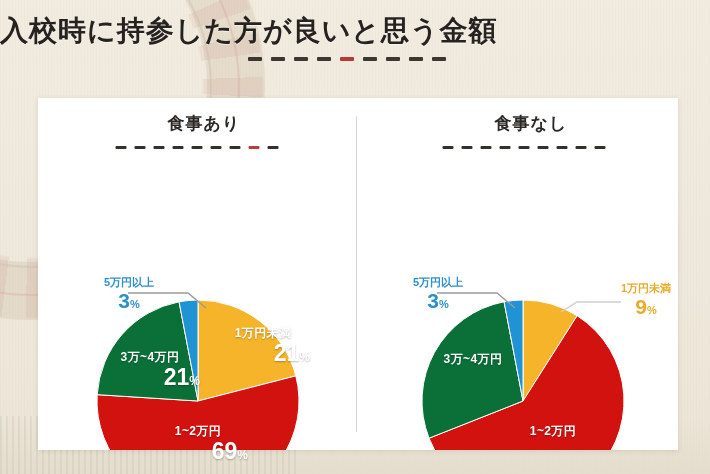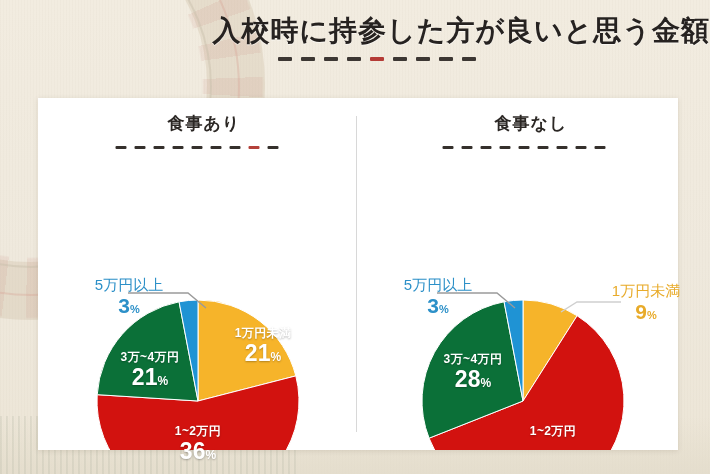--- a/index.html
+++ b/index.html
@@ -57,21 +57,21 @@
   #bg-bottom-band{
     position:absolute;left:0;right:0;bottom:0;height:58px;
     background:linear-gradient(180deg,rgba(232,226,212,.0),rgba(226,219,202,.75));
   }
   #bg-bottom-texture{
     position:absolute;left:0;width:300px;bottom:0;height:58px;
     background:repeating-linear-gradient(90deg, rgba(175,178,160,.22) 0 2px, rgba(0,0,0,0) 2px 6px);
   }
 
   
-  #title-area{position:absolute;left:0;right:0;top:14px;text-align:right;z-index:6;margin-left:43px;}
+  #title-area{position:absolute;left:0;right:16px;top:14px;text-align:left;z-index:6;}
   #page-title{
     font-size:28px;font-weight:700;color:#262220;letter-spacing:1px;
     line-height:1.2;
     text-shadow:0 1px 0 rgba(255,255,255,.55);
   }
   #title-dashes{
     margin:9px auto 0;width:218px;height:5px;display:flex;gap:9px;justify-content:center;
   }
   #title-dashes i{display:block;width:14px;height:4px;background:#3c3733;border-radius:1px;}
   #title-dashes i.red{background:#b43b36;}
@@ -106,25 +106,25 @@
   
   .pie-wrap{position:absolute;left:0;top:0;width:318px;height:352px;}
   .pie-svg{position:absolute;left:0;top:0;}
 
   .slice-label{
     position:absolute;text-align:center;color:#ffffff;
     text-shadow:0 1px 2px rgba(0,0,0,.28);
     pointer-events:none;
   }
   .slice-label .name{font-size:12px;font-weight:700;display:block;line-height:1.25;letter-spacing:.4px;}
-  .slice-label .pct{font-size:23px;font-weight:700;display:block;line-height:1.05;}
+  .slice-label .pct{font-size:23px;font-weight:700;display:block;line-height:1.05;text-align:right;}
   .slice-label .pct small{font-size:12px;font-weight:700;}
 
   .out-label{position:absolute;text-align:center;pointer-events:none;}
-  .out-label .name{font-size:15px;font-weight:400;display:block;line-height:1.2;}
+  .out-label .name{font-size:11px;font-weight:700;display:block;line-height:1.2;}
   .out-label .pct{font-size:21px;font-weight:700;display:block;line-height:1.1;}
   .out-label .pct small{font-size:11px;font-weight:700;}
   .out-label.blue{color:#2c90c8;}
   .out-label.gold{color:#e8ab2a;}
 
   .leader{position:absolute;}
 </style>
 </head>
 <body>
 
@@ -194,21 +194,21 @@
         <span class="pct"><b>21</b><small>%</small></span>
       </div>
 
       <div class="slice-label" style="left:62px;top:252px;width:100px;">
         <span class="name">3万~4万円</span>
         <span class="pct"><b>21</b><small>%</small></span>
       </div>
 
       <div class="slice-label" style="left:110px;top:326px;width:100px;">
         <span class="name">1~2万円</span>
-        <span class="pct"><b>36</b><small>%</small></span>
+        <span class="pct"><b>69</b><small>%</small></span>
       </div>
     </div>
   </div>
 
   <div class="chart-panel" id="panel-right">
     <div class="panel-title">食事なし</div>
     <div class="panel-dashes">
       <i></i>
       <i></i>
       <i></i>
@@ -243,21 +243,20 @@
         <path d="M6,18 L22,8 L66,8" fill="none" stroke="#cfcfcf" stroke-width="1.4"></path>
       </svg>
 
       <div class="out-label gold" style="left:240px;top:184px;width:82px;">
         <span class="name">1万円未満</span>
         <span class="pct"><b>9</b><small>%</small></span>
       </div>
 
       <div class="slice-label" style="left:56px;top:254px;width:104px;">
         <span class="name">3万~4万円</span>
-        <span class="pct"><b>28</b><small>%</small></span>
       </div>
 
       <div class="slice-label" style="left:138px;top:326px;width:100px;">
         <span class="name">1~2万円</span>
       </div>
     </div>
   </div>
 </div>
 
 </body></html>

